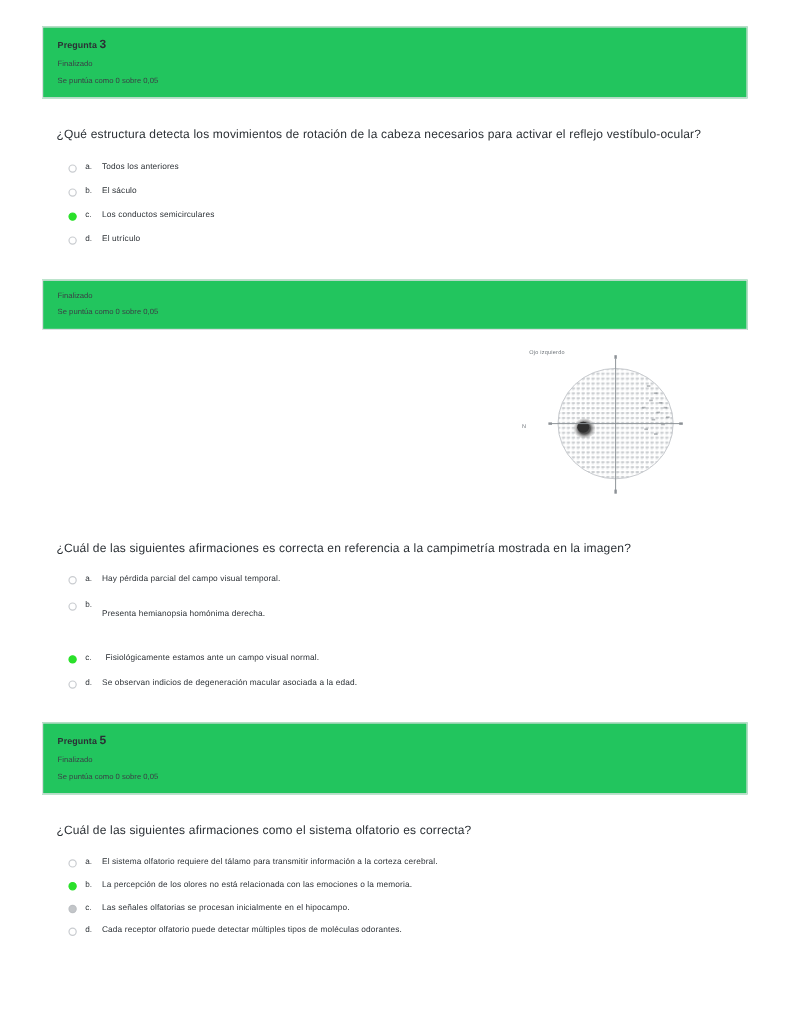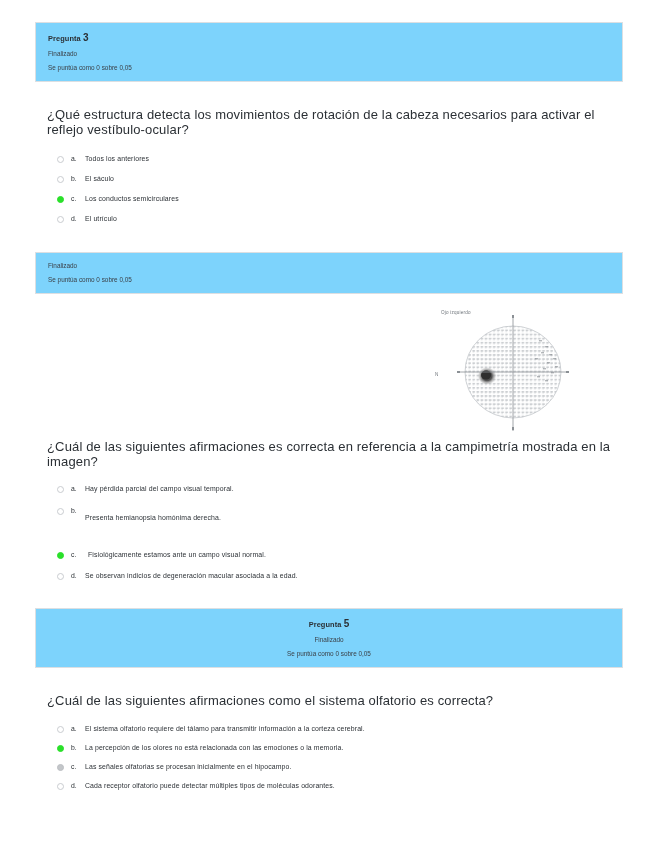--- a/index.html
+++ b/index.html
@@ -16,21 +16,21 @@
     overflow: hidden;
   }
   .page {
     padding: 22px 32px 0 35px;
     box-sizing: border-box;
     width: 655px;
   }
   
   .qcard {
     border: 1px solid #dcdfe2;
-    background: #7dd3fc;
+    background: #22c55e;
     box-sizing: border-box;
     padding: 9px 12px 10px 12px;
     width: 588px;
   }
   .qcard-title {
     font-size: 7.4px;
     font-weight: bold;
     color: #2b3035;
     letter-spacing: .1px;
     margin-bottom: 7px;
@@ -46,21 +46,21 @@
   }
   .qcard-grade {
     font-size: 6.4px;
     color: #3a3f45;
   }
   
   .qbody {
     padding: 0 0 0 12px;
   }
   .qtext {
-    font-size: 13px;
+    font-size: 10px;
     color: #2b3035;
     letter-spacing: .15px;
   }
   .answers {
     margin: 0;
     padding: 0;
     list-style: none;
   }
   .answer {
     display: flex;
@@ -223,21 +223,21 @@
         <line x1="24" y1="72" x2="132" y2="72" stroke="#8b9095" stroke-width="0.8"></line>
 
         <rect x="77" y="15" width="2" height="3" fill="#8b9095"></rect>
         <rect x="77" y="127" width="2" height="3.4" fill="#8b9095"></rect>
         <rect x="22" y="71" width="3" height="2" fill="#8b9095"></rect>
         <rect x="131" y="71" width="3" height="2" fill="#8b9095"></rect>
       </svg>
     </div>
   </div>
 
-  <div class="qbody" style="padding-top:4px;">
+  <div class="qbody" style="padding-top:4px;margin-top:32px;">
     <div class="qtext">¿Cuál de las siguientes afirmaciones es correcta en referencia a la campimetría mostrada en la imagen?</div>
     <ul class="answers" style="margin-top:16px;">
       <li class="answer" style="margin-bottom:14px;">
         <span class="radio"></span>
         <span class="ans-letter">a.</span>
         <span class="ans-text">Hay pérdida parcial del campo visual temporal.</span>
       </li>
       <li class="answer" style="margin-bottom:30px;">
         <span class="radio"></span>
         <span class="ans-letter">b.</span>
@@ -249,21 +249,21 @@
         <span class="ans-text" style="margin-left:3px;">Fisiológicamente estamos ante un campo visual normal.</span>
       </li>
       <li class="answer">
         <span class="radio"></span>
         <span class="ans-letter">d.</span>
         <span class="ans-text">Se observan indicios de degeneración macular asociada a la edad.</span>
       </li>
     </ul>
   </div>
 
-  <div class="qcard" style="margin-top:28px;text-align:center;">
+  <div class="qcard" style="margin-top:28px;">
     <div class="qcard-title">
       <span>Pregunta</span>
       <span class="qnum">5</span>
     </div>
     <div class="qcard-state">Finalizado</div>
     <div class="qcard-grade">Se puntúa como 0 sobre 0,05</div>
   </div>
 
   <div class="qbody" style="padding-top:25px;">
     <div class="qtext">¿Cuál de las siguientes afirmaciones como el sistema olfatorio es correcta?</div>

